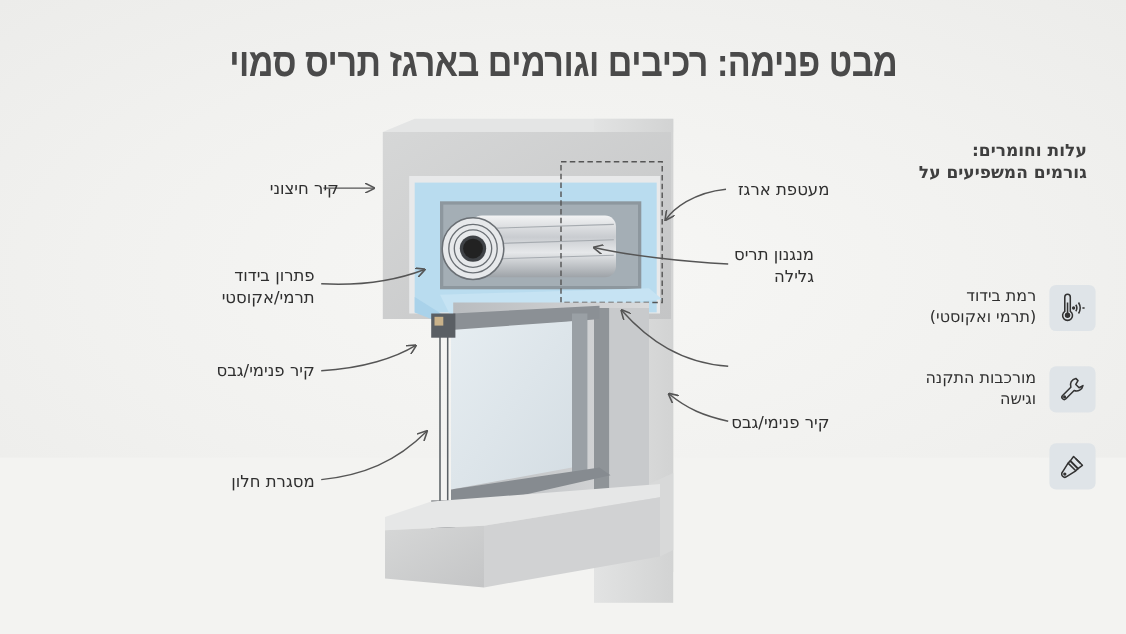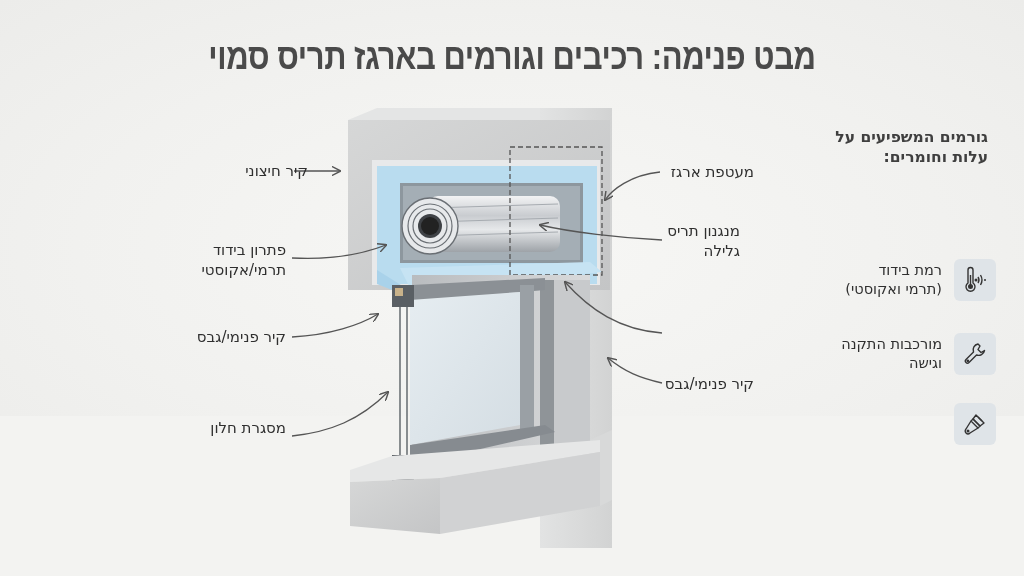--- a/index.html
+++ b/index.html
@@ -150,38 +150,38 @@
   <div class="label left" style="right:716px; top:161px;">
     <div>קיר חיצוני</div>
   </div>
   <div class="label left" style="right:738px; top:240px;margin-left:30px;">
     <div>פתרון בידוד</div>
     <div>תרמי/אקוסטי</div>
   </div>
   <div class="label left" style="right:738px; top:327px;">
     <div>קיר פנימי/גבס</div>
   </div>
-  <div class="label left" style="right:738px; top:418px;">
+  <div class="label left" style="right:738px; top:428px;">
     <div>מסגרת חלון</div>
   </div>
 
   <div class="label right" style="right:270px; top:162px;">
     <div>מעטפת ארגז</div>
   </div>
   <div class="label right" style="right:284px; top:221px;">
     <div>מנגנון תריס</div>
     <div>גלילה</div>
   </div>
   <div class="label right" style="right:270px; top:374px;">
     <div>קיר פנימי/גבס</div>
   </div>
 
   <div class="factors-title">
+    <div>עלות וחומרים:</div>
     <div>גורמים המשפיעים על</div>
-    <div>עלות וחומרים:</div>
   </div>
 
 
   <div class="factor" style="top:258px;">
     <div class="tile">
       <svg width="28" height="28" viewBox="0 0 28 28" fill="none" stroke="#333" stroke-width="1.4">
         <path d="M7,4 a2.5,2.5 0 0 1 5,0 v13 a4.5,4.5 0 1 1 -5,0 z"></path>
         <circle cx="9.5" cy="20.5" r="1.8" fill="#333"></circle>
         <line x1="9.5" y1="9" x2="9.5" y2="19"></line>
         <circle cx="15" cy="14" r="0.8" fill="#333"></circle>

